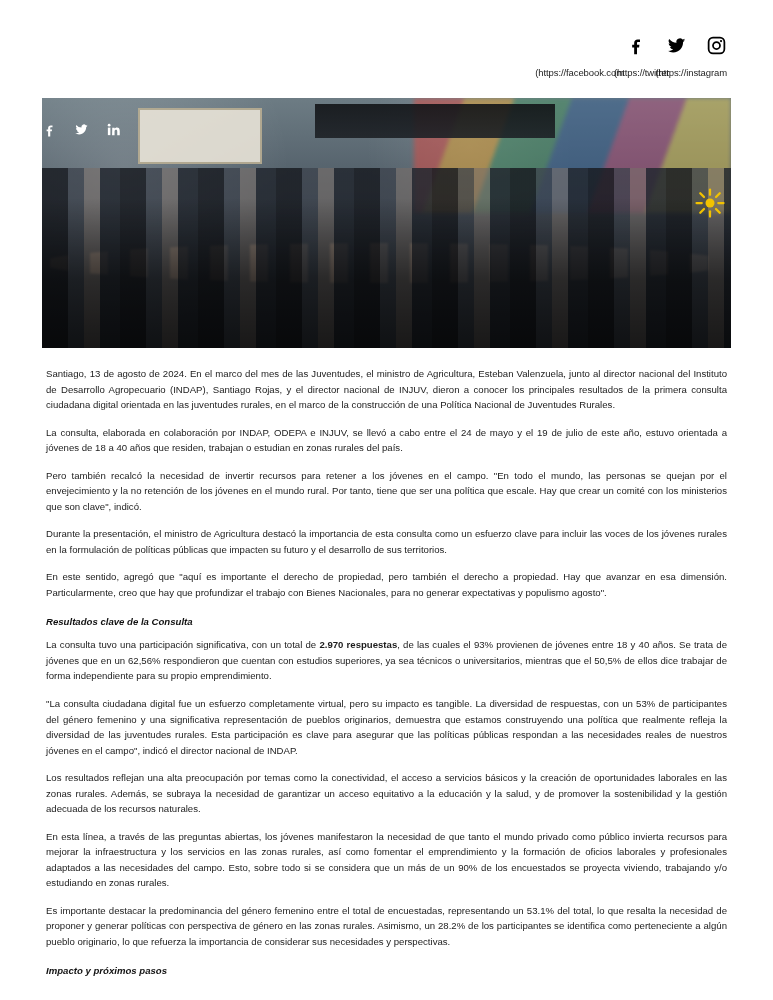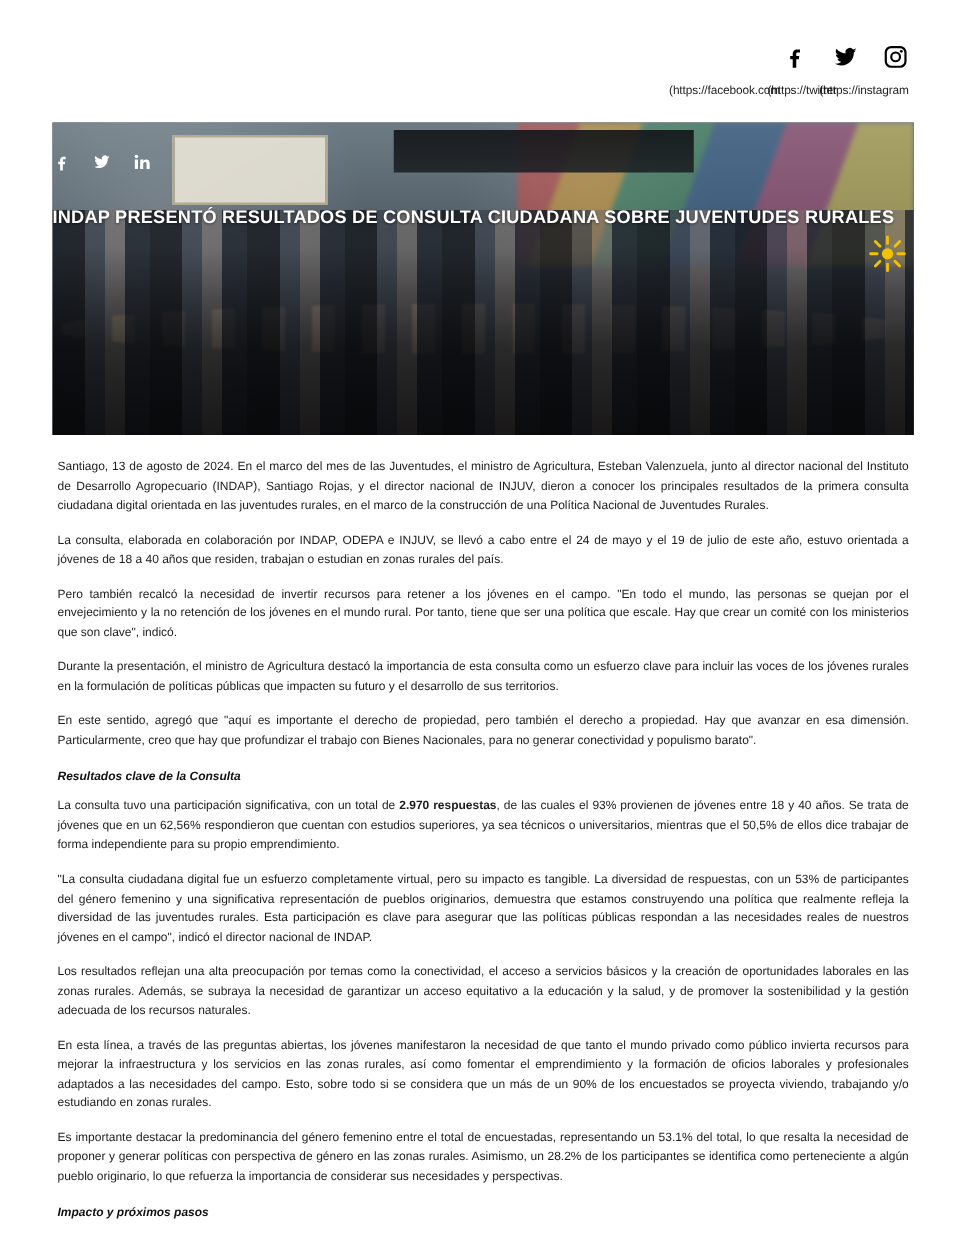--- a/index.html
+++ b/index.html
@@ -260,21 +260,20 @@
     </span>
     <span class="ico">
       <svg viewBox="0 0 24 24" width="15" height="15" aria-hidden="true">
         <rect x="3" y="9" width="4" height="12" fill="currentColor"></rect>
         <circle cx="5" cy="5" r="2.2" fill="currentColor"></circle>
         <path fill="currentColor" d="M10 9h3.8v1.8c.6-1 1.8-2 3.7-2 3 0 4.5 1.9 4.5 5.4V21h-4v-6c0-1.6-.6-2.7-2-2.7-1.2 0-1.9.8-2.2 1.6-.1.3-.1.7-.1 1.1V21h-4z"></path>
       </svg>
     </span>
   </div>
 
-  <div class="hero-title">INDAP PRESENTÓ RESULTADOS DE CONSULTA CIUDADANA SOBRE JUVENTUDES RURALES</div>
   <div class="sun-icon">
     <svg viewBox="0 0 40 40" width="30" height="30" aria-hidden="true">
       <circle cx="20" cy="20" r="6" fill="#f2c200"></circle>
       <g stroke="#f2c200" stroke-width="3" stroke-linecap="round">
         <line x1="20" y1="2" x2="20" y2="9"></line>
         <line x1="20" y1="31" x2="20" y2="38"></line>
         <line x1="2" y1="20" x2="9" y2="20"></line>
         <line x1="31" y1="20" x2="38" y2="20"></line>
         <line x1="7" y1="7" x2="12" y2="12"></line>
         <line x1="28" y1="28" x2="33" y2="33"></line>
@@ -282,21 +281,21 @@
         <line x1="12" y1="28" x2="7" y2="33"></line>
       </g>
     </svg>
   </div>
 
   <div class="article">
     <p class="lead"><b class="strong">Santiago, 13 de agosto de 2024.</b><span> En el marco del mes de las Juventudes, el ministro de Agricultura, Esteban Valenzuela, junto al director nacional del Instituto de Desarrollo Agropecuario (INDAP), Santiago Rojas, y el director nacional de INJUV, dieron a conocer los principales resultados de la primera consulta ciudadana digital orientada en las juventudes rurales, en el marco de la construcción de una Política Nacional de Juventudes Rurales.</span></p>
     <p>La consulta, elaborada en colaboración por INDAP, ODEPA e INJUV, se llevó a cabo entre el 24 de mayo y el 19 de julio de este año, estuvo orientada a jóvenes de 18 a 40 años que residen, trabajan o estudian en zonas rurales del país.</p>
     <p>Pero también recalcó la necesidad de invertir recursos para retener a los jóvenes en el campo. "En todo el mundo, las personas se quejan por el envejecimiento y la no retención de los jóvenes en el mundo rural. Por tanto, tiene que ser una política que escale. Hay que crear un comité con los ministerios que son clave", indicó.</p>
     <p>Durante la presentación, el ministro de Agricultura destacó la importancia de esta consulta como un esfuerzo clave para incluir las voces de los jóvenes rurales en la formulación de políticas públicas que impacten su futuro y el desarrollo de sus territorios.</p>
-    <p>En este sentido, agregó que "aquí es importante el derecho de propiedad, pero también el derecho a propiedad. Hay que avanzar en esa dimensión. Particularmente, creo que hay que profundizar el trabajo con Bienes Nacionales, para no generar conectividad y populismo barato".</p>
+    <p>En este sentido, agregó que "aquí es importante el derecho de propiedad, pero también el derecho a propiedad. Hay que avanzar en esa dimensión. Particularmente, creo que hay que profundizar el trabajo con Bienes Nacionales, para no generar expectativas y populismo agosto".</p>
 
     <div class="sec-head">Resultados clave de la Consulta</div>
 
     <p><span>La consulta tuvo una participación significativa, con un total de </span><b class="strong">2.970 respuestas</b><span>, de las cuales el 93% provienen de jóvenes entre 18 y 40 años. Se trata de jóvenes que en un 62,56% respondieron que cuentan con estudios superiores, ya sea técnicos o universitarios, mientras que el 50,5% de ellos dice trabajar de forma independiente para su propio emprendimiento.</span></p>
     <p>"La consulta ciudadana digital fue un esfuerzo completamente virtual, pero su impacto es tangible. La diversidad de respuestas, con un 53% de participantes del género femenino y una significativa representación de pueblos originarios, demuestra que estamos construyendo una política que realmente refleja la diversidad de las juventudes rurales. Esta participación es clave para asegurar que las políticas públicas respondan a las necesidades reales de nuestros jóvenes en el campo", indicó el director nacional de INDAP.</p>
     <p>Los resultados reflejan una alta preocupación por temas como la conectividad, el acceso a servicios básicos y la creación de oportunidades laborales en las zonas rurales. Además, se subraya la necesidad de garantizar un acceso equitativo a la educación y la salud, y de promover la sostenibilidad y la gestión adecuada de los recursos naturales.</p>
     <p>En esta línea, a través de las preguntas abiertas, los jóvenes manifestaron la necesidad de que tanto el mundo privado como público invierta recursos para mejorar la infraestructura y los servicios en las zonas rurales, así como fomentar el emprendimiento y la formación de oficios laborales y profesionales adaptados a las necesidades del campo. Esto, sobre todo si se considera que un más de un 90% de los encuestados se proyecta viviendo, trabajando y/o estudiando en zonas rurales.</p>
     <p>Es importante destacar la predominancia del género femenino entre el total de encuestadas, representando un 53.1% del total, lo que resalta la necesidad de proponer y generar políticas con perspectiva de género en las zonas rurales. Asimismo, un 28.2% de los participantes se identifica como perteneciente a algún pueblo originario, lo que refuerza la importancia de considerar sus necesidades y perspectivas.</p>
 
     <div class="sec-head">Impacto y próximos pasos</div>

